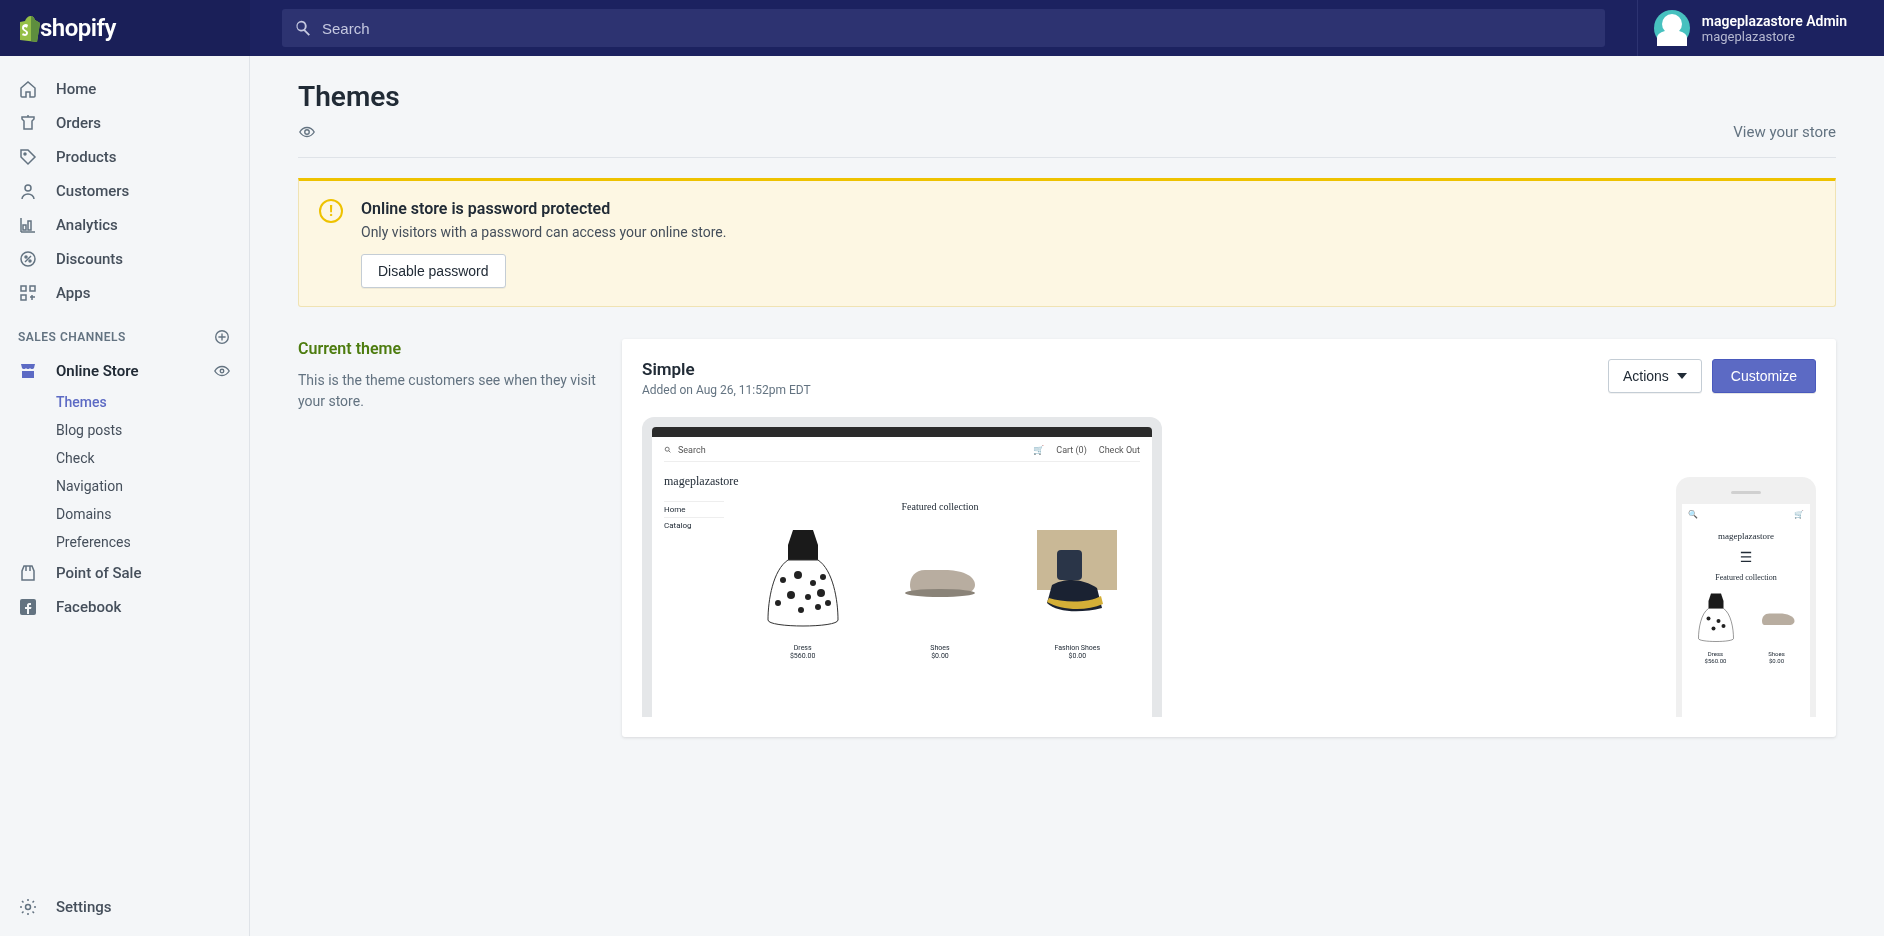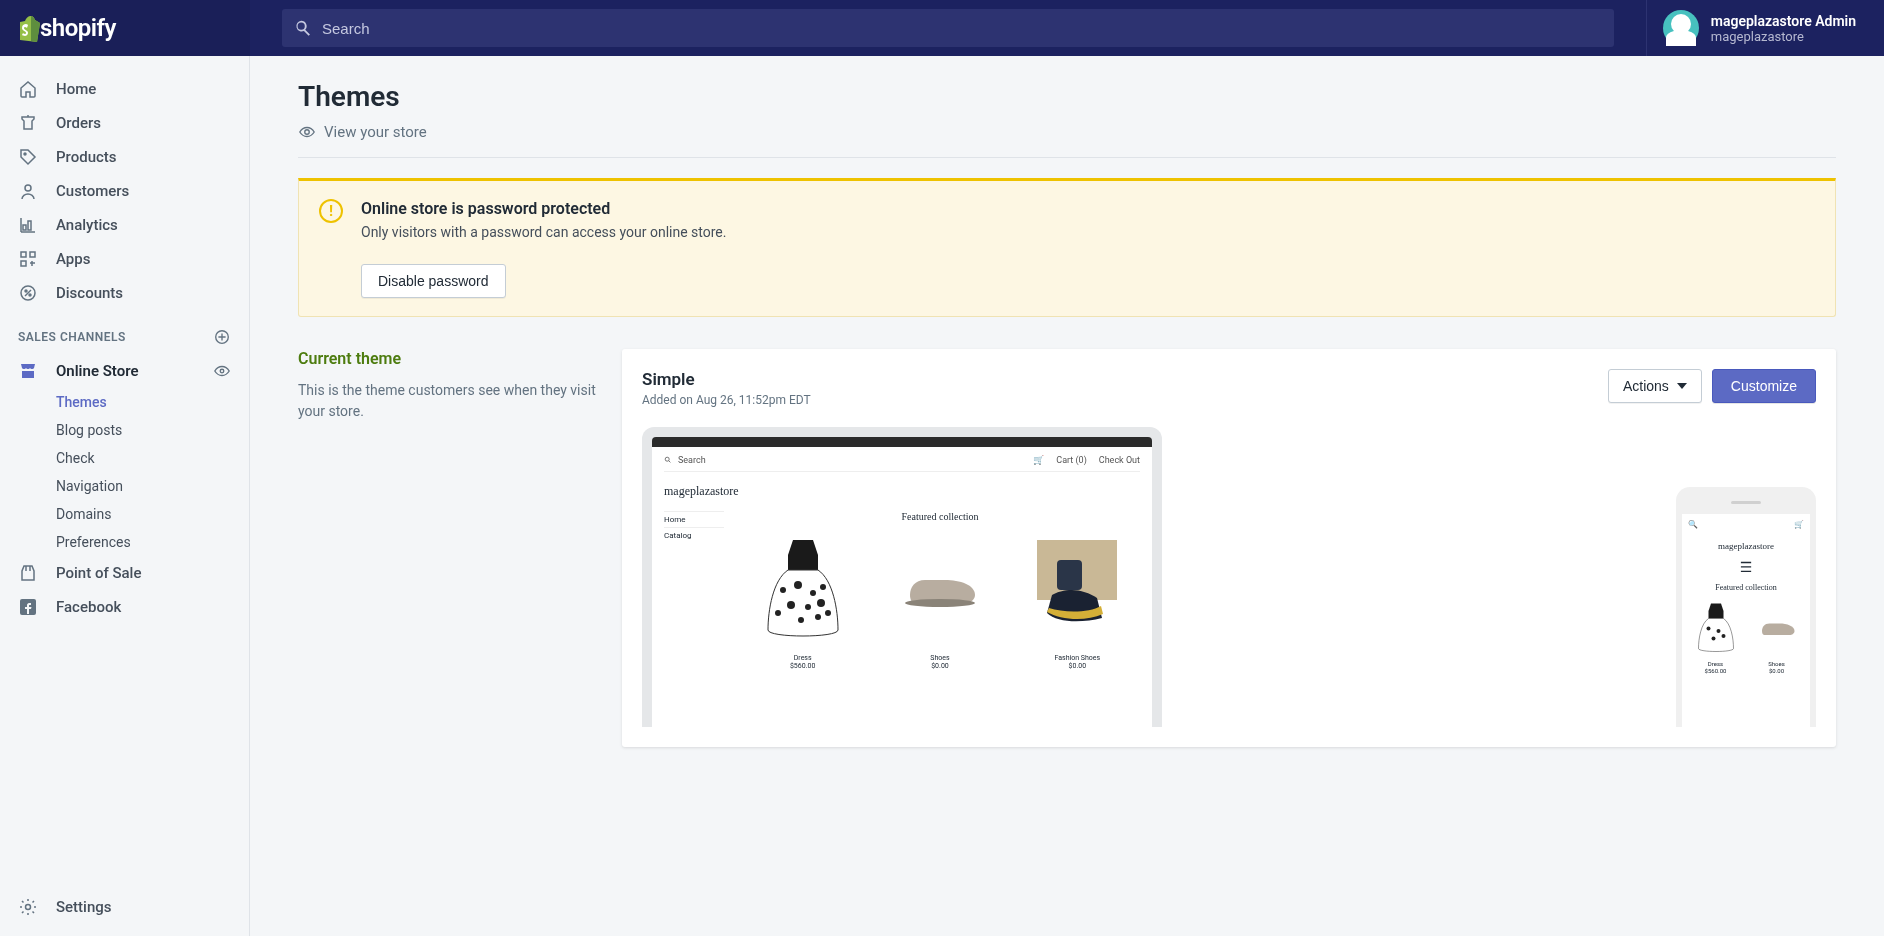--- a/index.html
+++ b/index.html
@@ -6,47 +6,47 @@
 body { font-family: -apple-system, BlinkMacSystemFont, "Segoe UI", Roboto, Helvetica, Arial, sans-serif; background: #f4f6f8; color: #212b36; }
 .topbar { background: #1c2260; height: 56px; display: flex; align-items: center; }
 .logo-area { width: 250px; padding-left: 16px; display: flex; align-items: center; height: 100%; background: #1a1f58; }
 .logo { display: flex; align-items: center; gap: 0; }
 .bag-icon { width: 24px; height: 28px; position: relative; }
 .logo-text { color: #fff; font-size: 24px; font-weight: 600; letter-spacing: -0.5px; }
 .search-area { flex: 1; padding: 0 32px; }
 .search-box { background: #2d3371; border-radius: 3px; height: 38px; display: flex; align-items: center; padding: 0 12px; gap: 10px; }
 .search-box input { background: transparent; border: none; color: #c5c8e0; font-size: 15px; flex: 1; outline: none; }
 .search-box input::placeholder { color: #c5c8e0; }
-.user-area { display: flex; align-items: center; padding-right: 28px; gap: 12px; border-left: 1px solid #2d3371; height: 100%; padding-left: 16px; }
+.user-area { display: flex; align-items: center; padding-right: 37px; gap: 12px; border-left: 1px solid #2d3371; height: 100%; padding-left: 16px; }
 .avatar { width: 36px; height: 36px; border-radius: 50%; background: #47c1bf; display: flex; align-items: center; justify-content: center; position: relative; }
 .avatar::after { content: ''; position: absolute; width: 20px; height: 20px; background: #fff; border-radius: 50%; top: 4px; }
 .avatar::before { content: ''; position: absolute; width: 30px; height: 16px; background: #fff; border-radius: 50% 50% 0 0; bottom: 0; }
 .user-text { display: flex; flex-direction: column; }
 .user-name { color: #fff; font-size: 14px; font-weight: 600; }
 .user-store { color: #b5b8d0; font-size: 13px; }
 .layout { display: flex; height: calc(100vh - 56px); }
 .sidebar { width: 250px; background: #f4f6f8; border-right: 1px solid #dfe3e8; padding-top: 16px; display: flex; flex-direction: column; overflow-y: auto; }
 .nav-item { display: flex; align-items: center; padding: 7px 18px; gap: 18px; cursor: pointer; color: #454f5b; font-size: 15px; font-weight: 500; }
 .nav-icon { width: 20px; height: 20px; flex-shrink: 0; display: flex; align-items: center; justify-content: center; }
 .nav-section-header { display: flex; align-items: center; justify-content: space-between; padding: 18px 18px 8px; font-size: 12px; font-weight: 600; color: #637381; letter-spacing: 0.5px; }
 .nav-item.active { color: #212b36; font-weight: 600; }
 .nav-item .eye-right { margin-left: auto; }
 .subnav { padding-left: 56px; }
 .subnav-item { padding: 6px 0; font-size: 14px; color: #454f5b; cursor: pointer; }
 .subnav-item.active { color: #5c6ac4; font-weight: 500; }
 .sidebar-footer { margin-top: auto; padding-bottom: 12px; }
 .main { flex: 1; overflow-y: auto; padding: 24px 48px; }
 .page-header { padding-bottom: 16px; border-bottom: 1px solid #dfe3e8; margin-bottom: 20px; }
 .page-title { font-size: 28px; font-weight: 600; color: #212b36; margin-bottom: 10px; }
-.view-store { display: flex; align-items: center; gap: 8px; color: #637381; font-size: 15px; cursor: pointer; }
+.view-store { display: flex; align-items: center; gap: 8px; color: #637381; font-size: 15px; cursor: pointer; justify-content: space-between; }
 .banner { background: #fdf7e3; border: 1px solid #f0e3b3; border-top: 3px solid #eec200; border-radius: 0 0 3px 3px; padding: 18px 20px; display: flex; gap: 18px; margin-bottom: 32px; }
 .banner-icon-wrap { flex-shrink: 0; }
 .banner-icon { width: 24px; height: 24px; border: 2px solid #eec200; border-radius: 50%; display: flex; align-items: center; justify-content: center; color: #eec200; font-weight: bold; font-size: 15px; }
 .banner-content h3 { font-size: 16px; font-weight: 600; color: #212b36; margin-bottom: 6px; }
-.banner-content p { font-size: 14px; color: #454f5b; margin-bottom: 24px; }
+.banner-content p { font-size: 14px; color: #454f5b; margin-bottom: 14px; }
 .banner-btn { background: #fff; border: 1px solid #c4cdd5; border-radius: 3px; padding: 8px 16px; font-size: 14px; color: #212b36; cursor: pointer; box-shadow: 0 1px 0 rgba(0,0,0,0.05); }
 .content-row { display: flex; gap: 24px; }
 .content-left { width: 300px; flex-shrink: 0; }
 .content-left h3 { font-size: 16px; font-weight: 600; color: #4d7c0f; margin-bottom: 12px; }
 .content-left p { font-size: 14px; color: #637381; line-height: 1.5; }
 .content-right { flex: 1; background: #fff; border-radius: 3px; box-shadow: 0 1px 3px rgba(63,63,68,0.15); padding: 20px; }
 .theme-header { display: flex; justify-content: space-between; align-items: flex-start; margin-bottom: 20px; }
 .theme-info h3 { font-size: 17px; font-weight: 600; color: #212b36; margin-bottom: 4px; }
 .theme-info p { font-size: 12px; color: #637381; }
 .theme-actions { display: flex; gap: 10px; }
@@ -155,38 +155,38 @@
             <path d="M3 17h14"></path>
             <rect x="5" y="10" width="3" height="5"></rect>
             <rect x="10" y="6" width="3" height="9"></rect>
           </svg>
         </span>
       <span>Analytics</span>
     </div>
     <div class="nav-item">
       <span class="nav-icon">
           <svg width="20" height="20" viewBox="0 0 20 20" fill="none" stroke="#637381" stroke-width="1.5">
+            <circle cx="10" cy="10" r="7"></circle>
+            <path d="M7 13l6-6"></path>
+            <circle cx="8" cy="8" r="1" fill="#637381"></circle>
+            <circle cx="12" cy="12" r="1" fill="#637381"></circle>
+          </svg>
+        </span>
+      <span>Discounts</span>
+    </div>
+    <div class="nav-item">
+      <span class="nav-icon">
+          <svg width="20" height="20" viewBox="0 0 20 20" fill="none" stroke="#637381" stroke-width="1.5">
             <rect x="3" y="3" width="5" height="5"></rect>
             <rect x="12" y="3" width="5" height="5"></rect>
             <rect x="3" y="12" width="5" height="5"></rect>
             <path d="M14 12v5M12 14h5"></path>
           </svg>
         </span>
       <span>Apps</span>
-    </div>
-    <div class="nav-item">
-      <span class="nav-icon">
-          <svg width="20" height="20" viewBox="0 0 20 20" fill="none" stroke="#637381" stroke-width="1.5">
-            <circle cx="10" cy="10" r="7"></circle>
-            <path d="M7 13l6-6"></path>
-            <circle cx="8" cy="8" r="1" fill="#637381"></circle>
-            <circle cx="12" cy="12" r="1" fill="#637381"></circle>
-          </svg>
-        </span>
-      <span>Discounts</span>
     </div>
 
     <div class="nav-section-header">
       <span>SALES CHANNELS</span>
       <span>
           <svg width="18" height="18" viewBox="0 0 20 20" fill="none" stroke="#637381" stroke-width="1.5">
             <circle cx="10" cy="10" r="7"></circle>
             <path d="M10 6v8M6 10h8"></path>
           </svg>
         </span>

